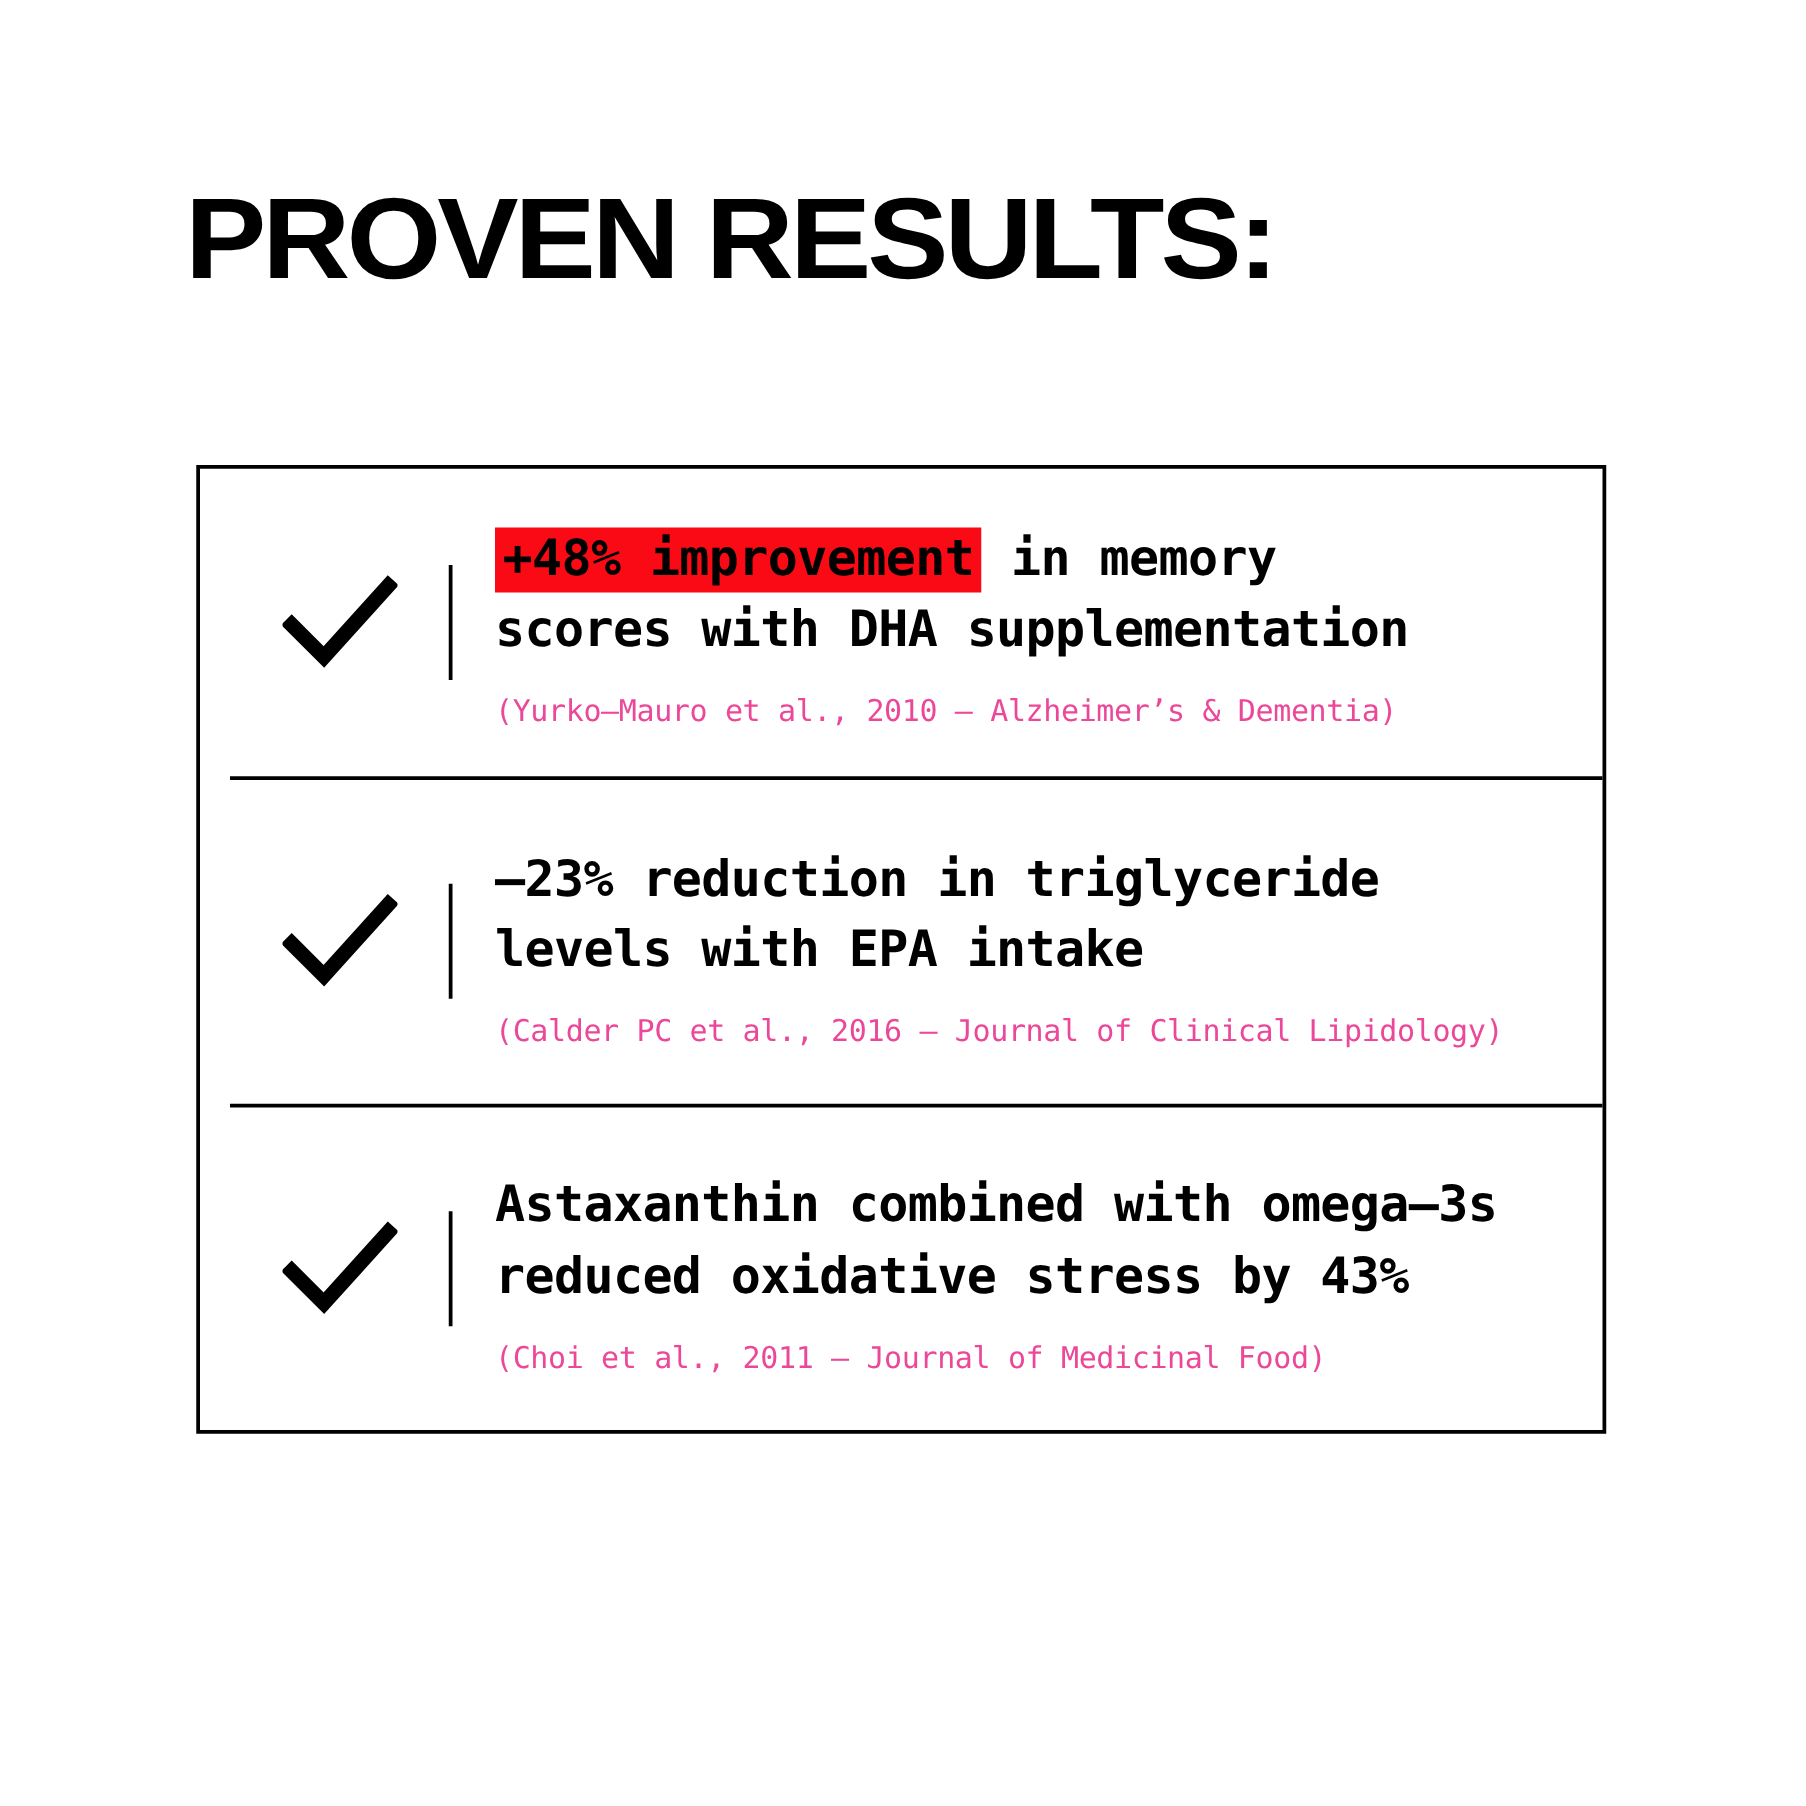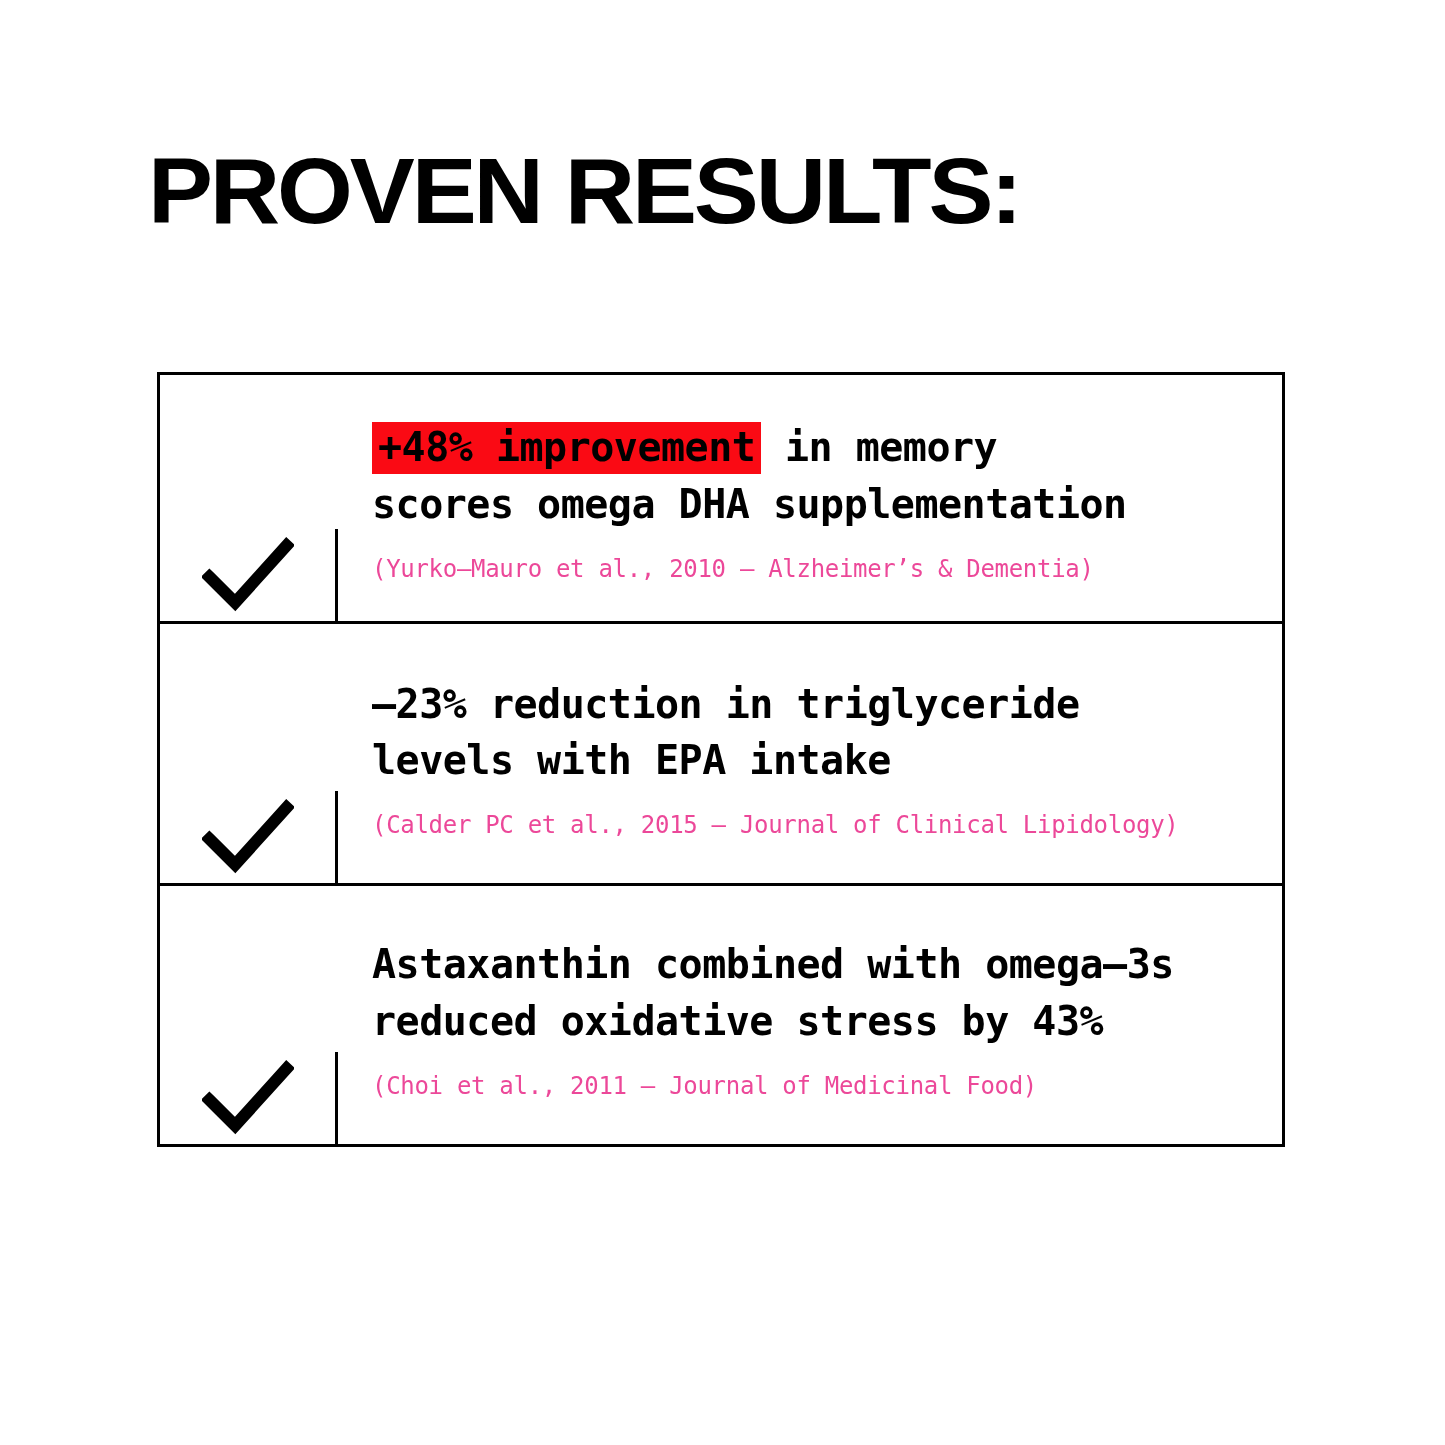--- a/index.html
+++ b/index.html
@@ -31,23 +31,24 @@
   .results-table {
     position: absolute;
     left: 157px;
     top: 372px;
     width: 1128px;
     border: 3px solid #000000;
     box-sizing: border-box;
   }
   .row {
     display: flex;
-    align-items: flex-end;
+    align-items: center;
     border-bottom: 3px solid #000000;
     box-sizing: border-box;
+    margin-left: 24px;
   }
   .row:last-child {
     border-bottom: none;
   }
   .check-cell {
     width: 178px;
     min-width: 178px;
     border-right: 3px solid #000000;
     display: flex;
     align-items: center;
@@ -104,38 +105,38 @@
 
     <div class="row row-1">
       <div class="check-cell">
         <svg class="check-icon" viewBox="0 0 100 100">
           <path d="M8 52 L36 80 L92 18" fill="none" stroke="#000000" stroke-width="13" stroke-linecap="square" stroke-linejoin="miter"></path>
         </svg>
       </div>
       <div class="content-cell">
         <div class="claim">
           <span class="highlight">+48% improvement</span><span> in memory</span><br>
-          <span>scores omega DHA supplementation</span>
+          <span>scores with DHA supplementation</span>
         </div>
         <div class="citation">(Yurko–Mauro et al., 2010 – Alzheimer’s &amp; Dementia)</div>
       </div>
     </div>
 
     <div class="row row-2">
       <div class="check-cell">
         <svg class="check-icon" viewBox="0 0 100 100">
           <path d="M8 52 L36 80 L92 18" fill="none" stroke="#000000" stroke-width="13" stroke-linecap="square" stroke-linejoin="miter"></path>
         </svg>
       </div>
       <div class="content-cell">
         <div class="claim">
           <span>–23% reduction in triglyceride</span><br>
           <span>levels with EPA intake</span>
         </div>
-        <div class="citation">(Calder PC et al., 2015 – Journal of Clinical Lipidology)</div>
+        <div class="citation">(Calder PC et al., 2016 – Journal of Clinical Lipidology)</div>
       </div>
     </div>
 
     <div class="row row-3">
       <div class="check-cell">
         <svg class="check-icon" viewBox="0 0 100 100">
           <path d="M8 52 L36 80 L92 18" fill="none" stroke="#000000" stroke-width="13" stroke-linecap="square" stroke-linejoin="miter"></path>
         </svg>
       </div>
       <div class="content-cell">

